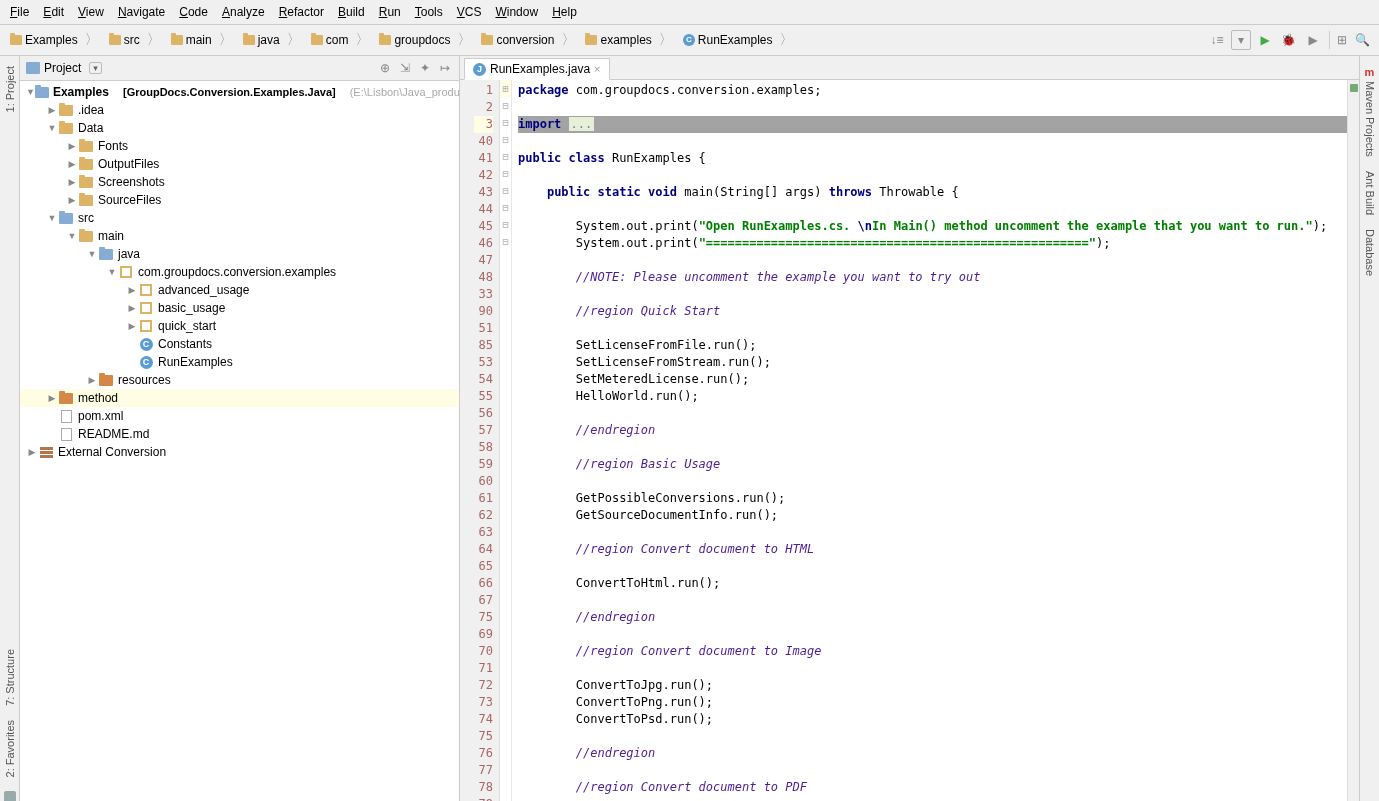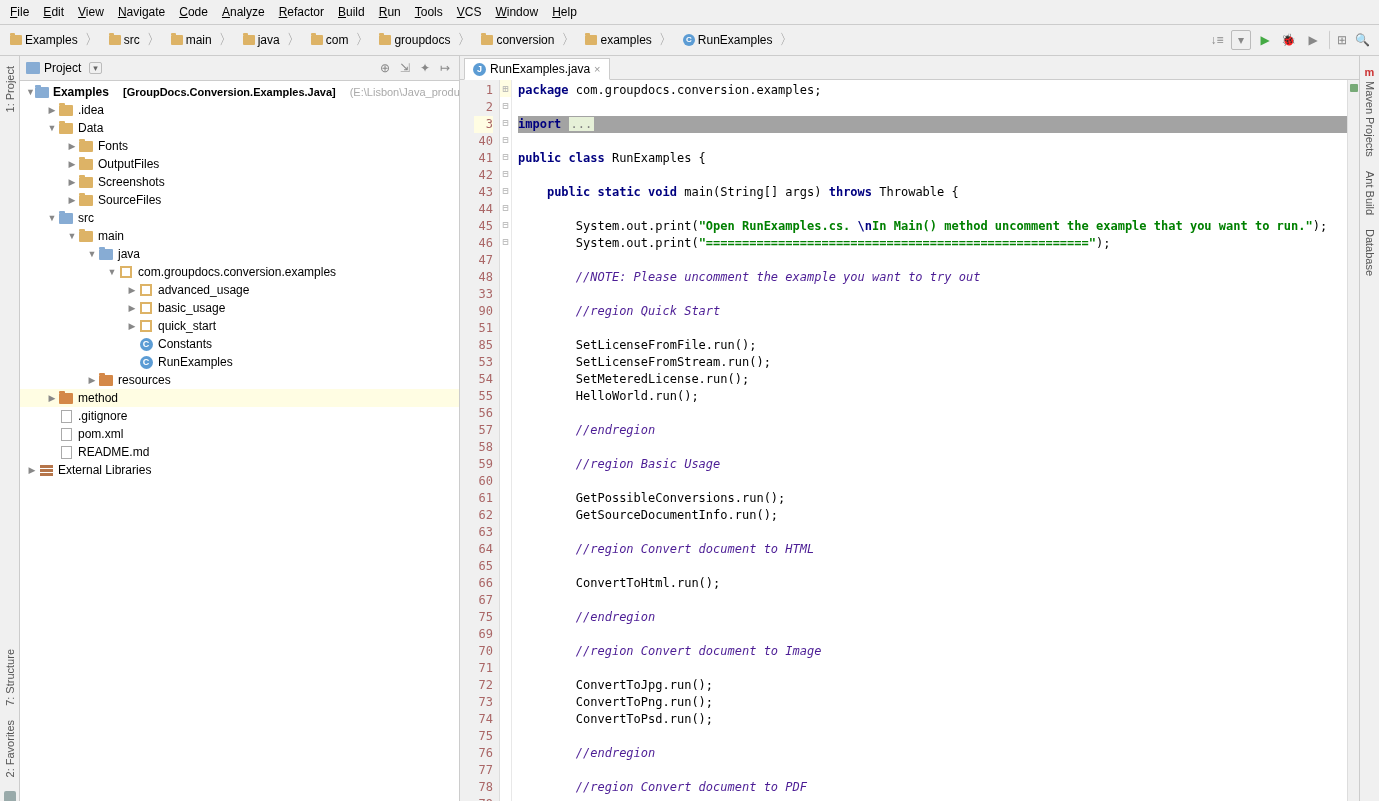--- a/index.html
+++ b/index.html
@@ -312,46 +312,39 @@
           <span class="tree-icon">
             <span class="fld orange"></span>
           </span>
           <span class="tree-label">method</span>
         </div>
         <div class="tree-row" style="padding-left: 26px;">
           <span class="tree-toggle"></span>
           <span class="tree-icon">
             <span class="file-ic"></span>
           </span>
-          <span class="tree-label">.gitignore</span>
-        </div>
-        <div class="tree-row" style="padding-left: 26px;">
-          <span class="tree-toggle"></span>
-          <span class="tree-icon">
-            <span class="file-ic"></span>
-          </span>
           <span class="tree-label">pom.xml</span>
         </div>
         <div class="tree-row" style="padding-left: 26px;">
           <span class="tree-toggle"></span>
           <span class="tree-icon">
             <span class="file-ic"></span>
           </span>
           <span class="tree-label">README.md</span>
         </div>
         <div class="tree-row" style="padding-left: 6px;">
           <span class="tree-toggle">▶</span>
           <span class="tree-icon">
             <span class="lib-ic">
               <span></span>
               <span></span>
               <span></span>
             </span>
           </span>
-          <span class="tree-label">External Libraries</span>
+          <span class="tree-label">External Conversion</span>
         </div>
       </div>
   </div>
 
   <div class="editor">
     <div class="tabs">
       <div class="tab">
         <span class="cls-ic" style="background:#5c9cd4;">J</span>
         <span>RunExamples.java</span>
         <span class="tab-close">×</span>

